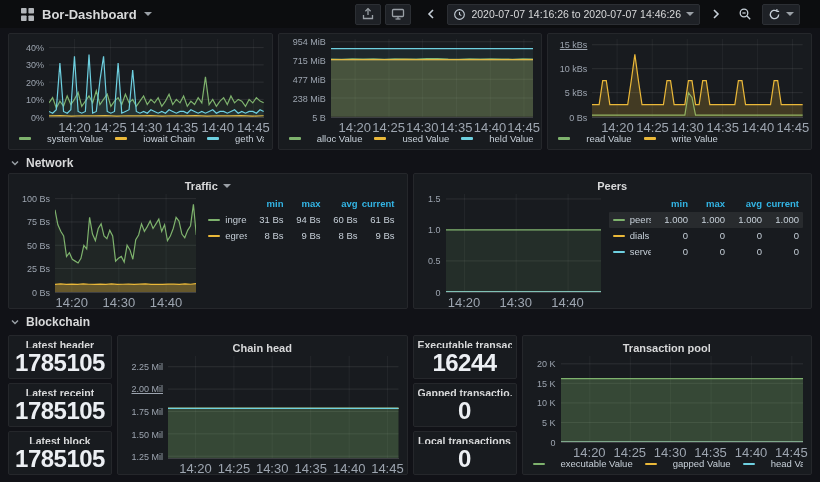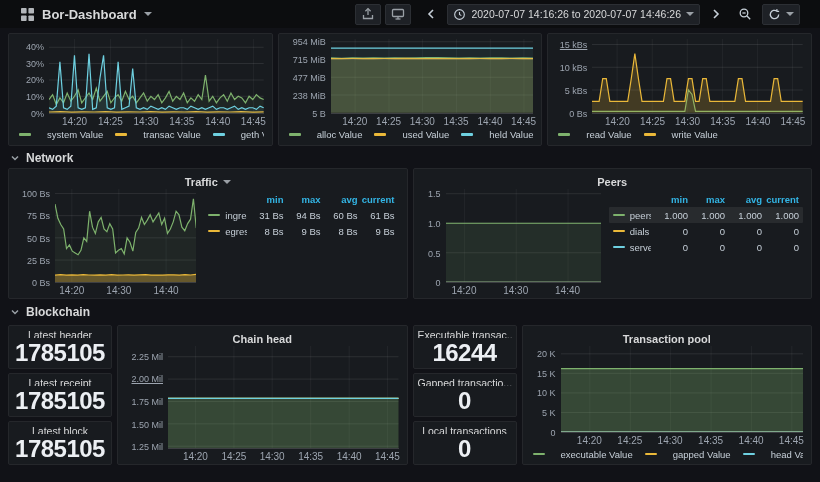--- a/index.html
+++ b/index.html
@@ -15,48 +15,48 @@
   .nav-right{display:flex;align-items:center;gap:4px}
   .nav-btn{height:21px;min-width:24px;display:flex;align-items:center;justify-content:center;
     background:#1e2126;border:1px solid #2c2f34;border-radius:2px;padding:0 5px;gap:5px;cursor:pointer}
   .nav-btn.plain{background:transparent;border-color:transparent}
   .time-text{font-size:10.5px;color:#d8d9da;white-space:nowrap}
   .caret{width:0;height:0;border-left:4px solid transparent;border-right:4px solid transparent;
     border-top:4px solid #9aa0a6;display:inline-block}
   svg.ic{display:block}
 
   
-  main{flex:1;padding:3px 8px 17px;display:flex;flex-direction:column;overflow:hidden}
+  main{flex:1;padding:3px 8px 7px;display:flex;flex-direction:column;overflow:hidden}
   .row{display:flex;gap:5px}
   .row1{height:121px;margin-top:2px}
   .row1 .panel{flex:1}
   .section-header{display:flex;align-items:center;gap:6px;height:21px;color:#d8d9da;
     font-size:12px;font-weight:700;margin-top:3px;padding-left:2px}
   .row2{height:141px}
   .row2 .panel{flex:1}
   .row3{display:grid;grid-template-columns:104px 1fr 104px 1fr;gap:5px;height:140px;margin-top:3px}
 
   .panel{background:#181b1f;border:1px solid #25272b;border-radius:2px;
     padding:5px 8px 2px;display:flex;flex-direction:column;min-width:0;min-height:0}
   .panel-title{text-align:center;font-size:11px;font-weight:600;color:#d8d9da;height:15px;flex:none;
     display:flex;justify-content:center;align-items:center;gap:5px}
   .stat-col{display:flex;flex-direction:column;gap:4px;min-height:0}
   .panel.stat{flex:1;align-items:center;justify-content:center;gap:3px;padding:3px 4px}
-  .stat-title{font-size:10.5px;font-weight:400;color:#d8d9da;white-space:nowrap;overflow:hidden;max-width:100%}
+  .stat-title{font-size:10.5px;font-weight:700;color:#d8d9da;white-space:nowrap;overflow:hidden;max-width:100%}
   .stat-value{font-size:24px;font-weight:700;color:#eceff3;letter-spacing:-.5px;line-height:1}
 
   
   .chart{flex:1;display:flex;flex-direction:column;min-height:0;min-width:0}
   .cb{flex:1;display:flex;min-height:0}
   .yaxis{position:relative;flex:none}
   .ylab{position:absolute;right:5px;transform:translateY(-50%);font-size:9px;color:#9da5b0;white-space:nowrap}
   .plot{position:relative;flex:1;min-width:0;border-bottom:1px solid rgba(255,255,255,.16)}
   .plot svg{position:absolute;inset:0;width:100%;height:100%}
   .xaxis{position:relative;height:13px;flex:none}
-  .xlab{position:absolute;top:2px;transform:translateX(-50%);font-size:10px;color:#9da5b0;white-space:nowrap}
+  .xlab{position:absolute;top:2px;transform:translateX(-50%);font-size:13px;color:#9da5b0;white-space:nowrap}
   .legend{display:flex;gap:12px;align-items:center;height:16px;flex:none;padding-left:2px;
     font-size:9.5px;color:#c7d0d9;overflow:hidden}
   .lg-item{display:flex;align-items:center;gap:16px;cursor:pointer;white-space:nowrap}
   .lg-mark{width:12px;height:2.5px;border-radius:1px;flex:none}
 
   
   .split{flex:1;display:flex;min-height:0;gap:8px}
   .split .chart{flex:0 0 47%}
   .lt{flex:1;font-size:9.5px;color:#c7d0d9;padding-top:2px;min-width:0;overflow:hidden}
   .lt-row{display:flex;align-items:center;height:16px;padding:0 4px;border-radius:1px}
@@ -175,21 +175,21 @@
               <span class="xlab" style="left: 95.2%;">14:45</span>
             </div>
           </div>
         <div class="legend">
             <span class="lg-item">
               <span class="lg-mark" style="background: rgb(126, 178, 109);"></span>
               <span>system Value</span>
             </span>
             <span class="lg-item">
               <span class="lg-mark" style="background: rgb(234, 184, 57);"></span>
-              <span>transac Value</span>
+              <span>iowait Chain</span>
             </span>
             <span class="lg-item">
               <span class="lg-mark" style="background: rgb(110, 208, 224);"></span>
               <span>geth Value</span>
             </span>
           </div>
       </section>
       <section class="panel">
         <div class="chart">
             <div class="cb">

